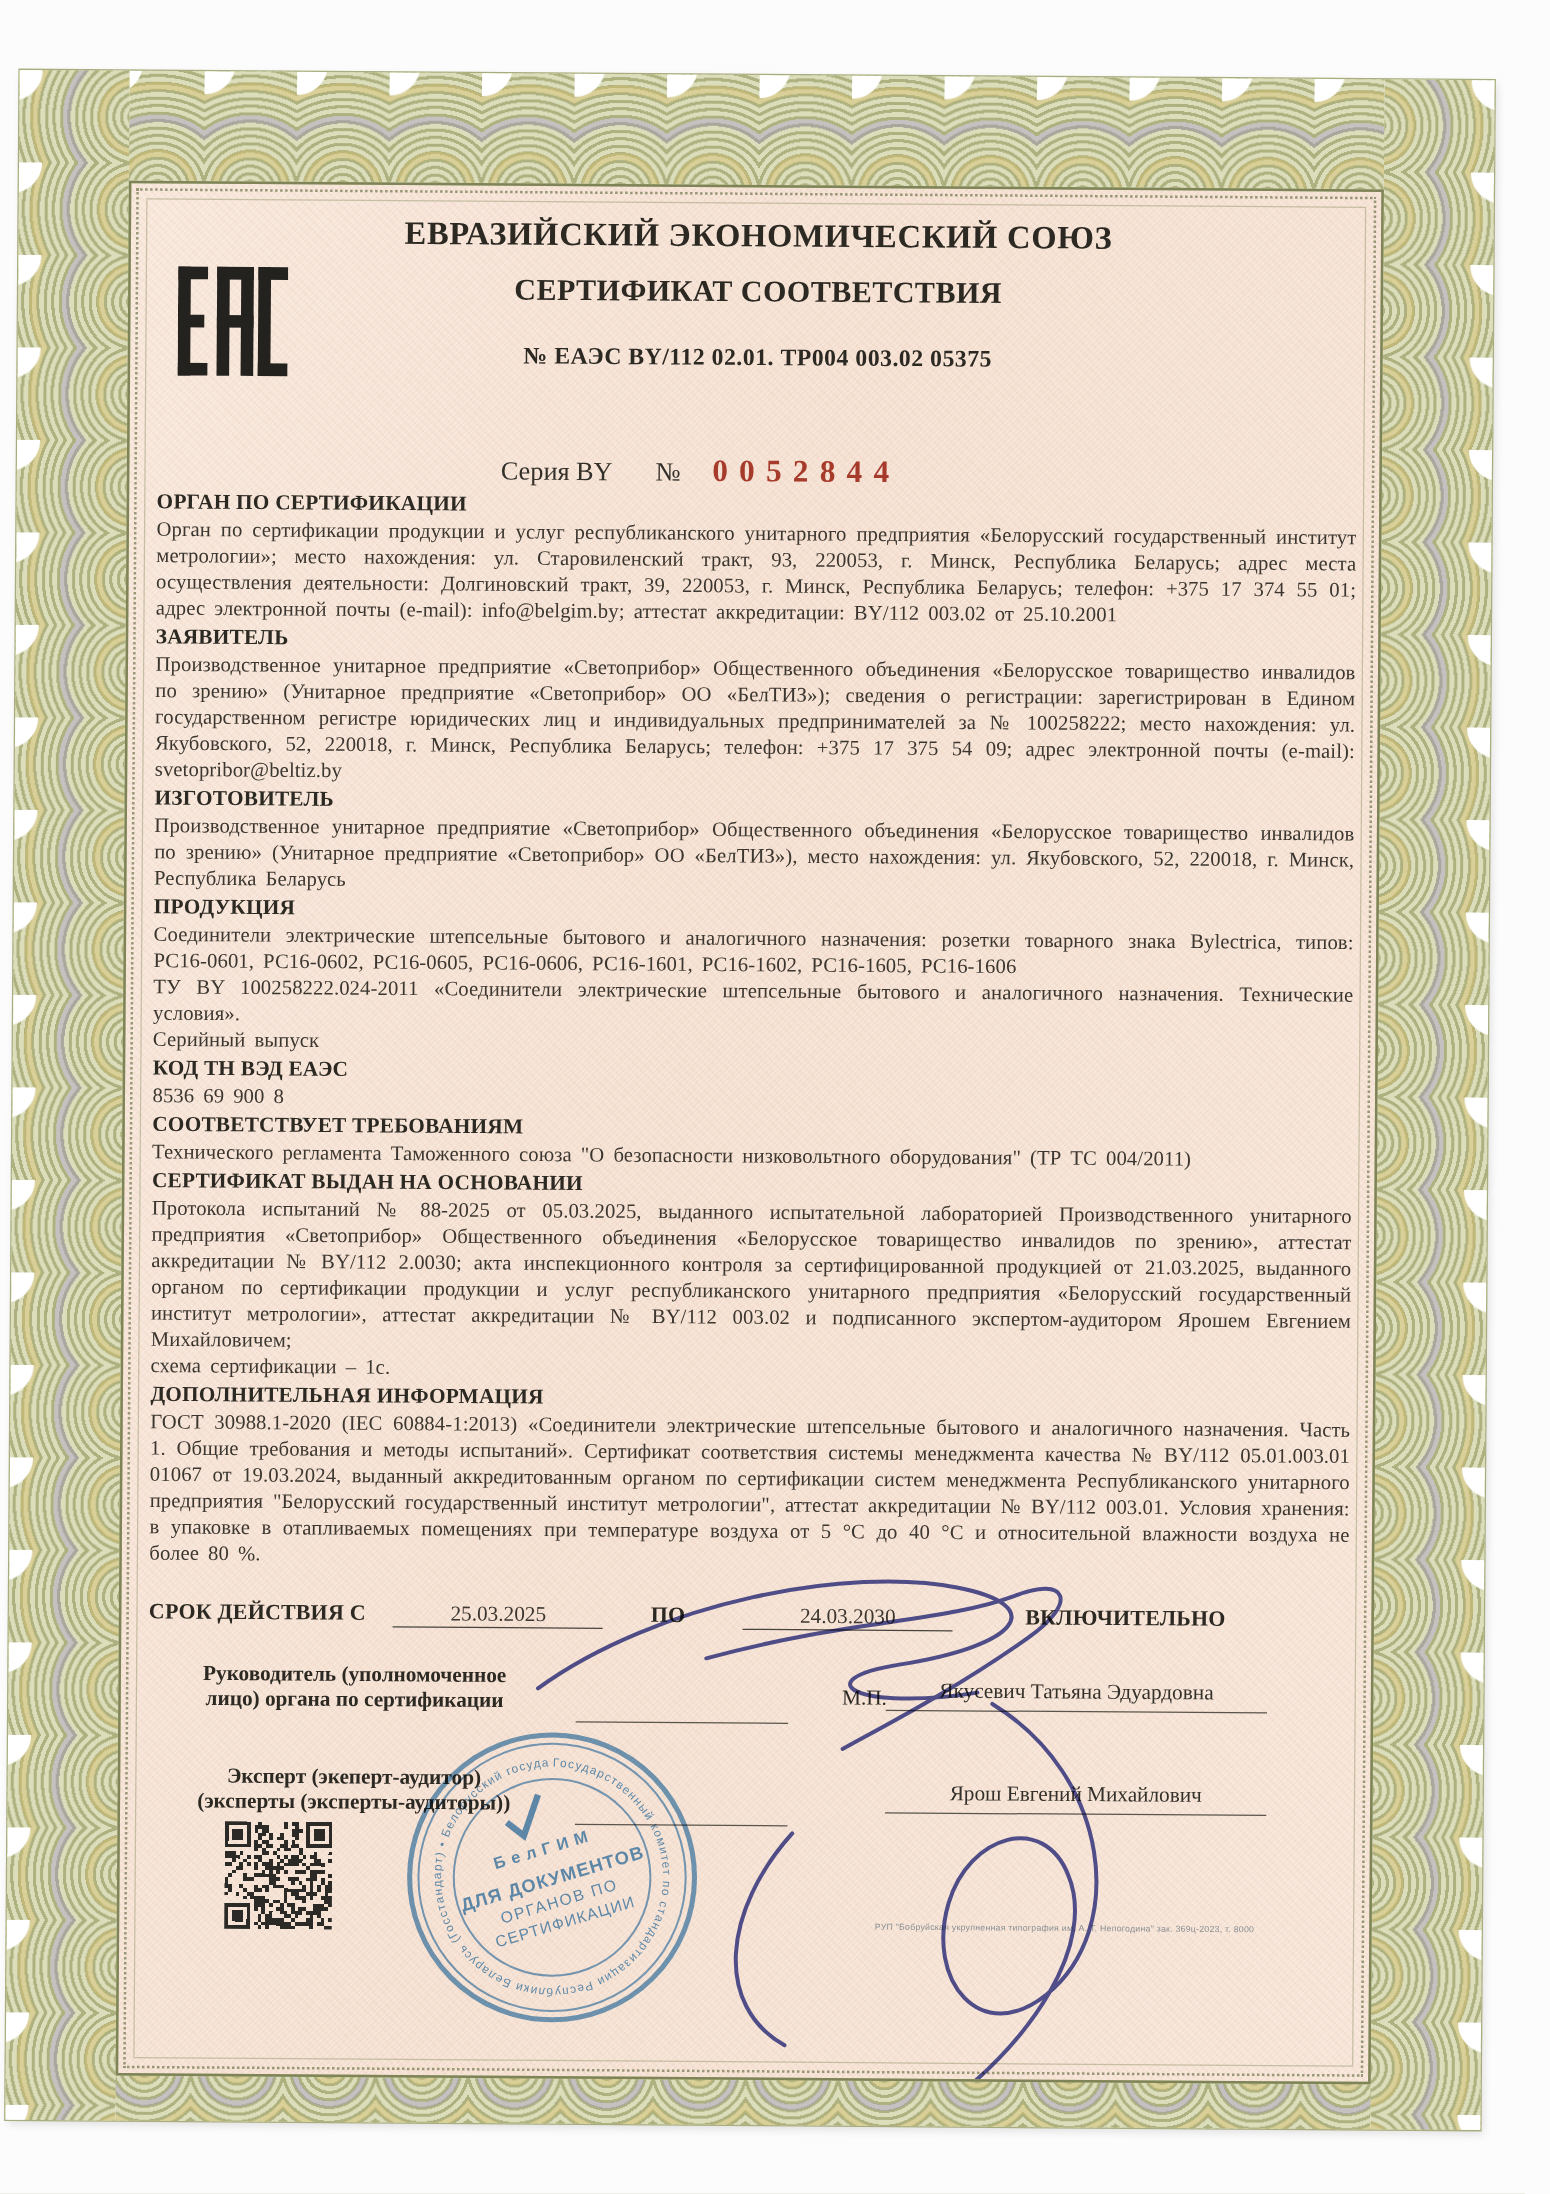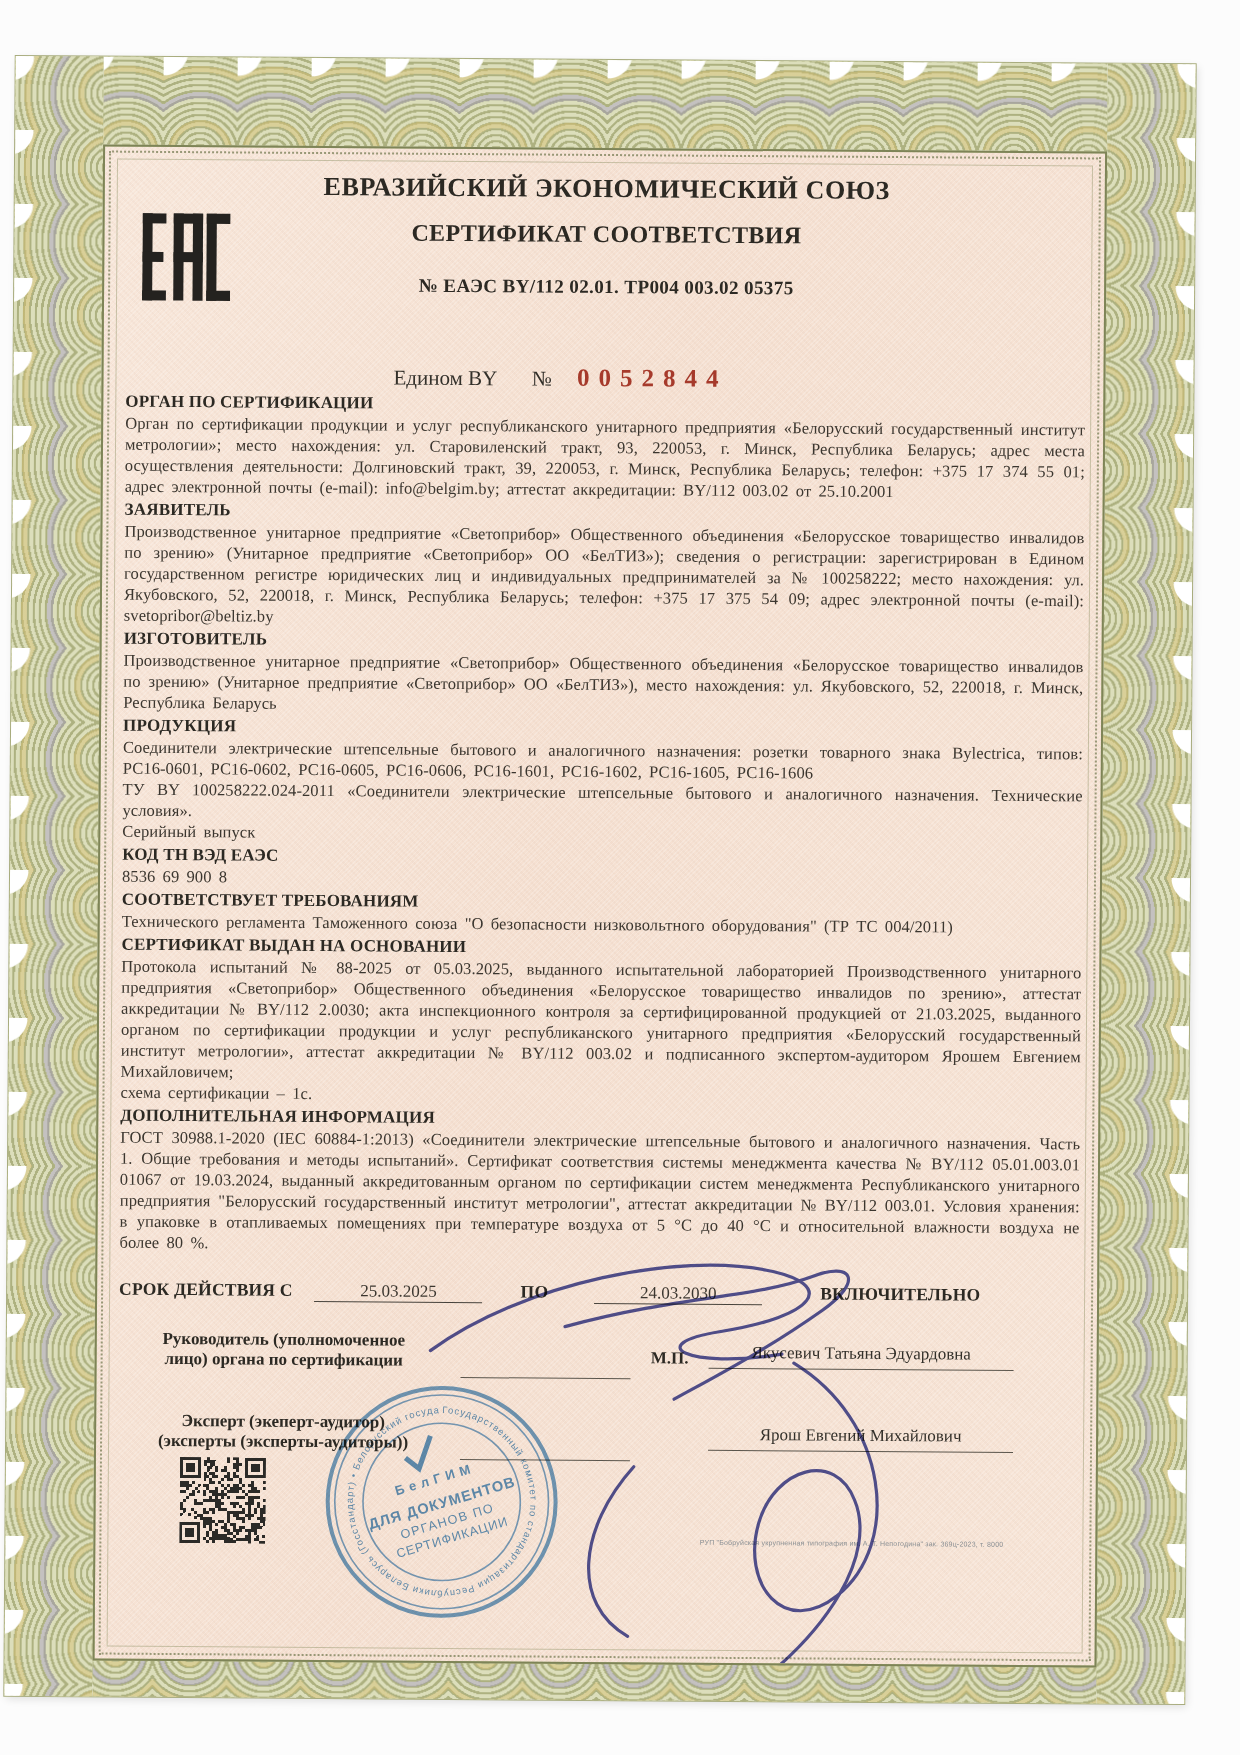--- a/index.html
+++ b/index.html
@@ -58,21 +58,21 @@
   
   .validity{display:flex;align-items:baseline;margin-top:26px;font-size:17.5px;white-space:nowrap;}
   .validity .lab{font-weight:bold;color:#2c2923;letter-spacing:.2px;}
   .validity .date{width:168px;text-align:center;border-bottom:1.5px solid #47433c;font-size:17px;}
   .v-g1{width:22px;} .v-g2{width:38px;} .v-g3{width:46px;} .v-g4{width:58px;}
   
   .sigblock{position:relative;height:238px;margin-top:8px;font-size:17px;}
   .siglabel{position:absolute;left:0;width:330px;text-align:center;font-weight:bold;line-height:20px;color:#2c2923;}
   .sigline{position:absolute;border-bottom:1.2px solid #5a554c;width:170px;}
   .signame{position:absolute;width:305px;text-align:center;border-bottom:1.2px solid #5a554c;padding-bottom:5px;color:#33302a;}
-  .mp{position:absolute;font-weight:bold;color:#2c2923;}
+  .mp{position:absolute;font-weight:normal;color:#2c2923;margin-left:23px;}
   .qr{position:absolute;left:62px;top:148px;width:86px;height:86px;}
   .printinfo{position:absolute;right:92px;bottom:5px;font-size:7px;color:#8a8f93;letter-spacing:.2px;z-index:3;
              font-family:"Liberation Sans",sans-serif;}
   
   .stamp{position:absolute;left:225px;top:1232px;width:242px;height:242px;z-index:6;opacity:.82;mix-blend-mode:multiply;}
   .stamp text{font-family:"Liberation Sans",sans-serif;}
   .ink{position:absolute;inset:0;width:100%;height:100%;z-index:7;pointer-events:none;mix-blend-mode:multiply;}
 </style>
 </head>
 <body>
@@ -101,21 +101,21 @@
           <rect x="70" y="0" width="11" height="95"></rect>
             <rect x="70" y="0" width="26" height="11"></rect>
           <rect x="70" y="84" width="26" height="11"></rect>
         </svg>
         <div class="t1">ЕВРАЗИЙСКИЙ ЭКОНОМИЧЕСКИЙ СОЮЗ</div>
         <div class="t2">СЕРТИФИКАТ СООТВЕТСТВИЯ</div>
         <div class="t3">№ ЕАЭС BY/112 02.01. ТР004 003.02 05375</div>
       </div>
 
       <div class="series">
-        <span>Едином BY</span>
+        <span>Серия BY</span>
         <span class="nosign">№</span>
         <span class="serial">0052844</span>
       </div>
 
       <div class="sec">
         <h3>ОРГАН ПО СЕРТИФИКАЦИИ</h3>
         <p>Орган по сертификации продукции и услуг республиканского унитарного предприятия «Белорусский государственный институт метрологии»; место нахождения: ул. Старовиленский тракт, 93, 220053, г. Минск, Республика Беларусь; адрес места осуществления деятельности: Долгиновский тракт, 39, 220053, г. Минск, Республика Беларусь; телефон: +375 17 374 55 01; адрес электронной почты (e-mail): info@belgim.by; аттестат аккредитации: BY/112 003.02 от 25.10.2001</p>
       </div>
 
       <div class="sec">

